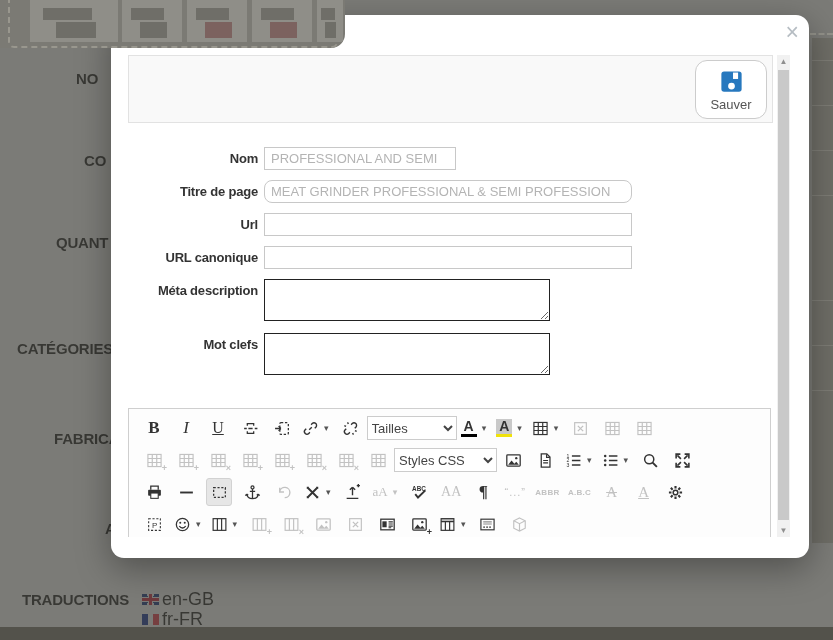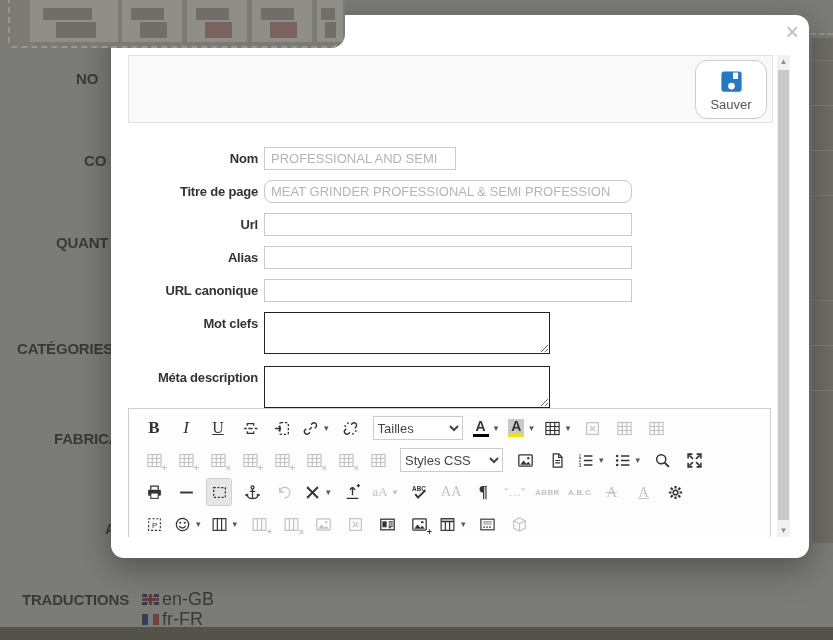--- a/index.html
+++ b/index.html
@@ -79,21 +79,21 @@
       box-sizing:border-box;padding:3px 9px;}
   .tb-row{display:flex;align-items:center;height:32px;}
   .tb-btn{min-width:24px;height:26px;display:flex;align-items:center;justify-content:center;
       margin:0 4px;color:#333;position:relative;cursor:pointer;border-radius:3px;flex:none;}
   .tb-btn.disabled{color:#c2c2c2;cursor:default;}
   .tb-btn.active{background:#e6e6e6;border:1px solid #d2d2d2;}
   .tb-btn svg{width:17px;height:17px;display:block;}
   .tb-btn .badge{position:absolute;right:-1px;bottom:0;font-size:9px;font-weight:bold;line-height:9px;}
   .caret{font-size:9px;color:#555;margin:0 2px 0 5px;}
   .tb-btn.disabled .caret{color:#c2c2c2;}
-  .tb-select{margin:0 6px;flex:none;}
+  .tb-select{margin:0 0;flex:none;}
   .tb-select select{height:24px;font-size:13px;color:#444;border:1px solid #ccc;background:#fff;
       font-family:"Liberation Sans",sans-serif;}
   .tb-select[data-name="font-sizes-select"] select{width:90px;}
   .tb-select[data-name="css-styles-select"] select{width:103px;}
 
   
   .g-b{font-family:"Liberation Serif",serif;font-weight:bold;font-size:17px;}
   .g-i{font-family:"Liberation Serif",serif;font-style:italic;font-size:17px;}
   .g-u{font-family:"Liberation Serif",serif;font-size:16px;text-decoration:underline;}
   .g-fore{font-weight:bold;font-size:14px;line-height:15px;border-bottom:3px solid #000;padding:0 3px;}
@@ -296,34 +296,30 @@
       </div>
       <div class="form-row" data-name="form-row">
         <span class="flabel" data-name="page-title-input-label">Titre de page</span>
         <input type="text" placeholder="MEAT GRINDER PROFESSIONAL &amp; SEMI PROFESSION" data-name="page-title-input" style="width: 354px; border-radius: 8px;">
       </div>
       <div class="form-row" data-name="form-row">
         <span class="flabel" data-name="url-input-label">Url</span>
         <input type="text" data-name="url-input" style="width: 354px;">
       </div>
       <div class="form-row" data-name="form-row">
-        <span class="flabel" data-name="alias-input-label">Alias</span>
-        <input type="text" data-name="alias-input" style="width: 354px;">
-      </div>
-      <div class="form-row" data-name="form-row">
         <span class="flabel" data-name="canonical-url-input-label">URL canonique</span>
         <input type="text" data-name="canonical-url-input" style="width: 354px;">
+      </div>
+      <div class="form-row ta" data-name="form-row">
+        <span class="flabel" data-name="meta-description-textarea-label">Méta description</span>
+        <textarea data-name="meta-description-textarea" style="width: 272px;"></textarea>
       </div>
       <div class="form-row ta" data-name="form-row">
         <span class="flabel" data-name="keywords-textarea-label">Mot clefs</span>
         <textarea data-name="keywords-textarea" style="width: 272px;"></textarea>
-      </div>
-      <div class="form-row ta" data-name="form-row">
-        <span class="flabel" data-name="meta-description-textarea-label">Méta description</span>
-        <textarea data-name="meta-description-textarea" style="width: 272px;"></textarea>
       </div>
     </div>
 
   <div id="editor-box" data-name="wysiwyg-editor-toolbar">
       <div class="tb-row" data-name="toolbar-row">
         <div class="tb-btn" data-name="bold-button">
           <span class="g-b" data-name="bold-button-glyph">B</span>
         </div>
         <div class="tb-btn" data-name="italic-button">
           <span class="g-i" data-name="italic-button-glyph">I</span>

